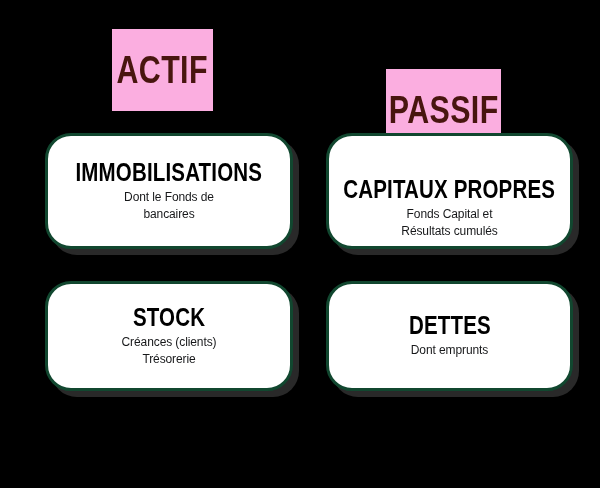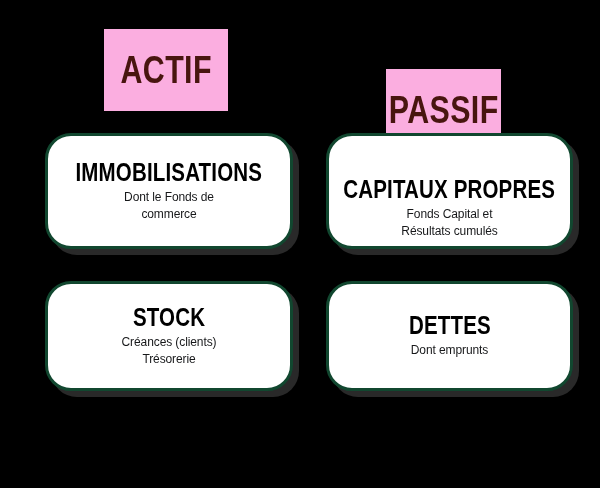--- a/index.html
+++ b/index.html
@@ -33,21 +33,21 @@
   }
   .pill {
     position: absolute;
     top: 0;
     height: 82px;
     background: #FBAEE0;
     display: flex;
     align-items: center;
     justify-content: center;
   }
-  .pill-actif  { left: 104px; width: 124px; }
+  .pill-actif  { left: 112px; width: 101px; }
   .pill-passif { left: 386px; width: 115px; margin-top: 40px; }
 
   .pill-text {
     font-family: "Liberation Sans Narrow", "Liberation Sans", sans-serif;
     font-weight: 700;
     font-size: 38px;
     line-height: 1;
     letter-spacing: 0.5px;
     color: #48150F;
     transform: scaleX(0.80);
@@ -124,21 +124,21 @@
     </div>
 
   </div>
 
   <div class="grid">
 
     <div class="card card-immobilisations">
       <div class="card-title">IMMOBILISATIONS</div>
       <div class="card-body">
         <div>Dont le Fonds de</div>
-        <div>commerce</div>
+        <div>bancaires</div>
       </div>
     </div>
 
     <div class="card card-capitaux">
       <div class="card-title">CAPITAUX PROPRES</div>
       <div class="card-body">
         <div>Fonds Capital et</div>
         <div>Résultats cumulés</div>
       </div>
     </div>

